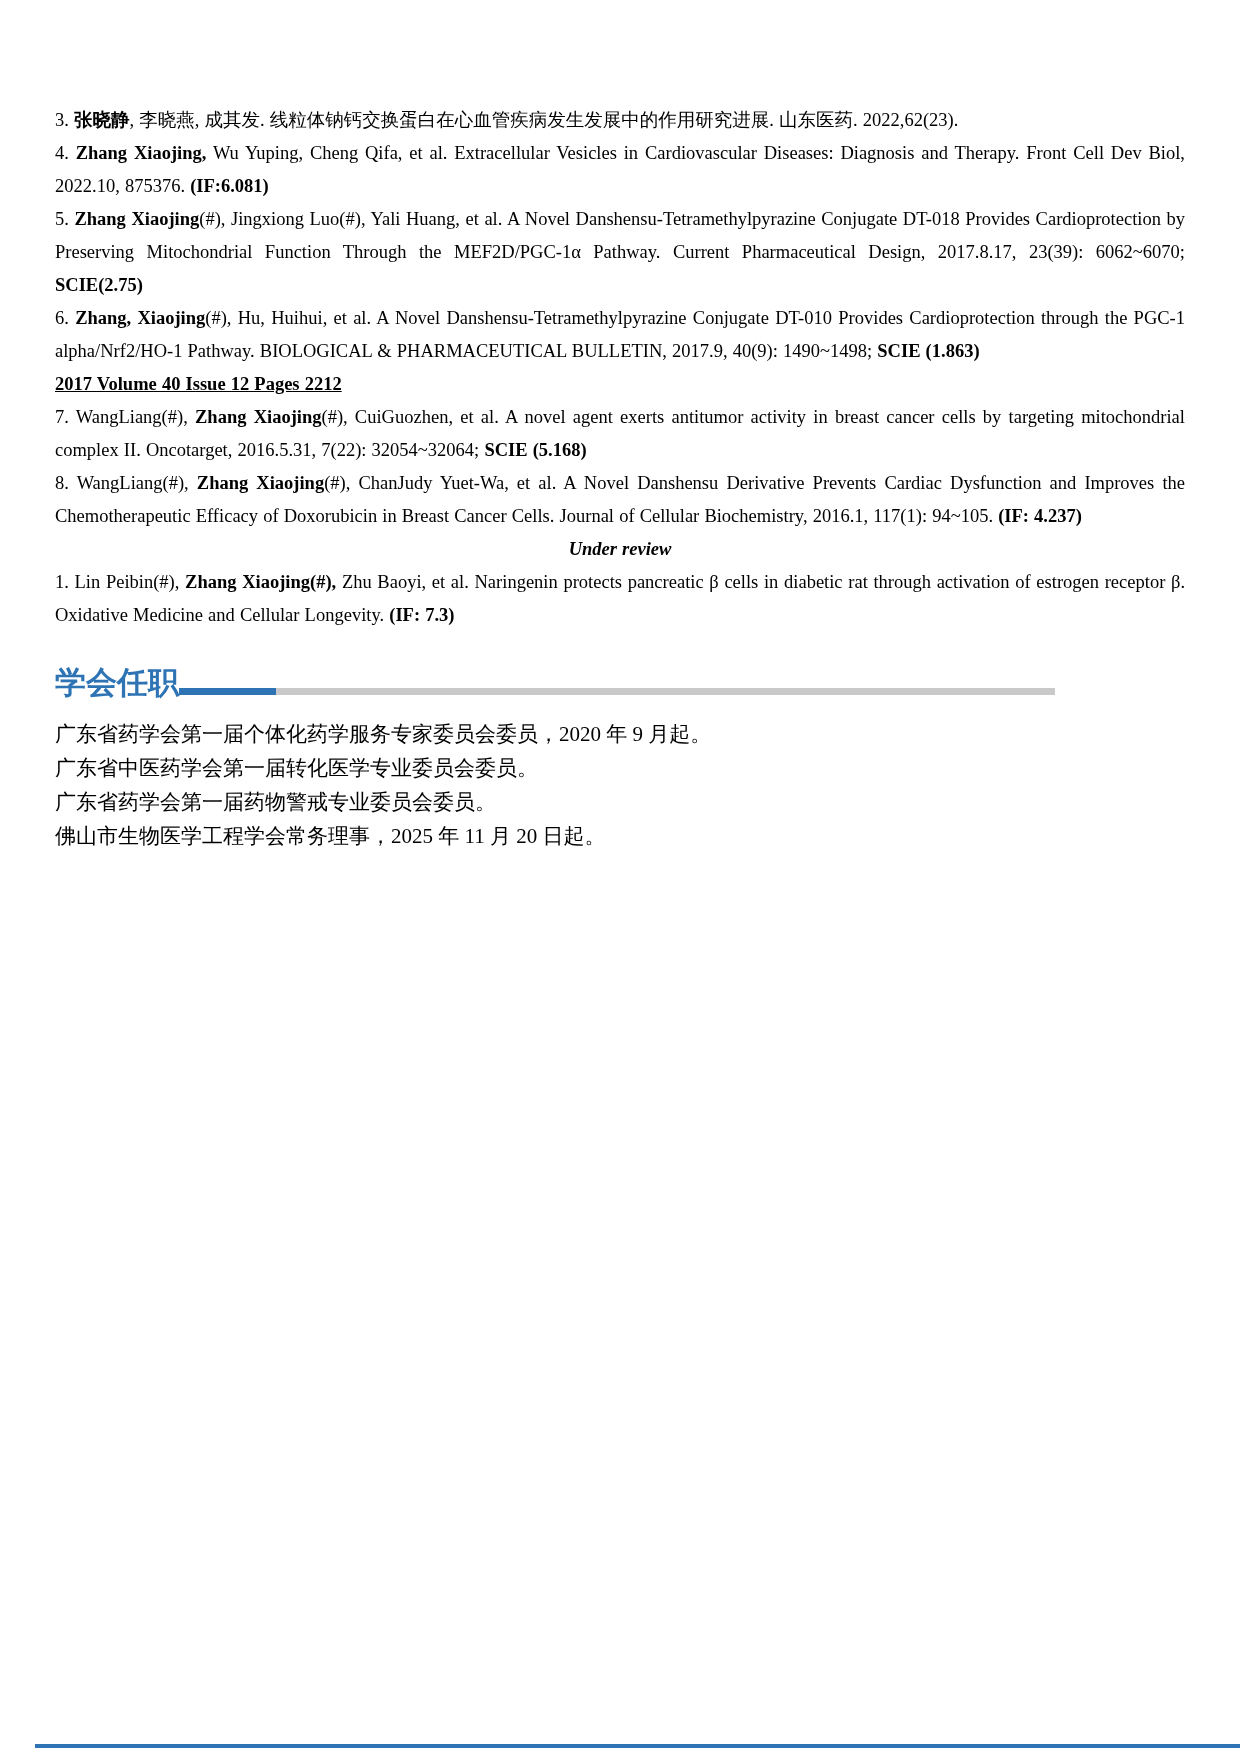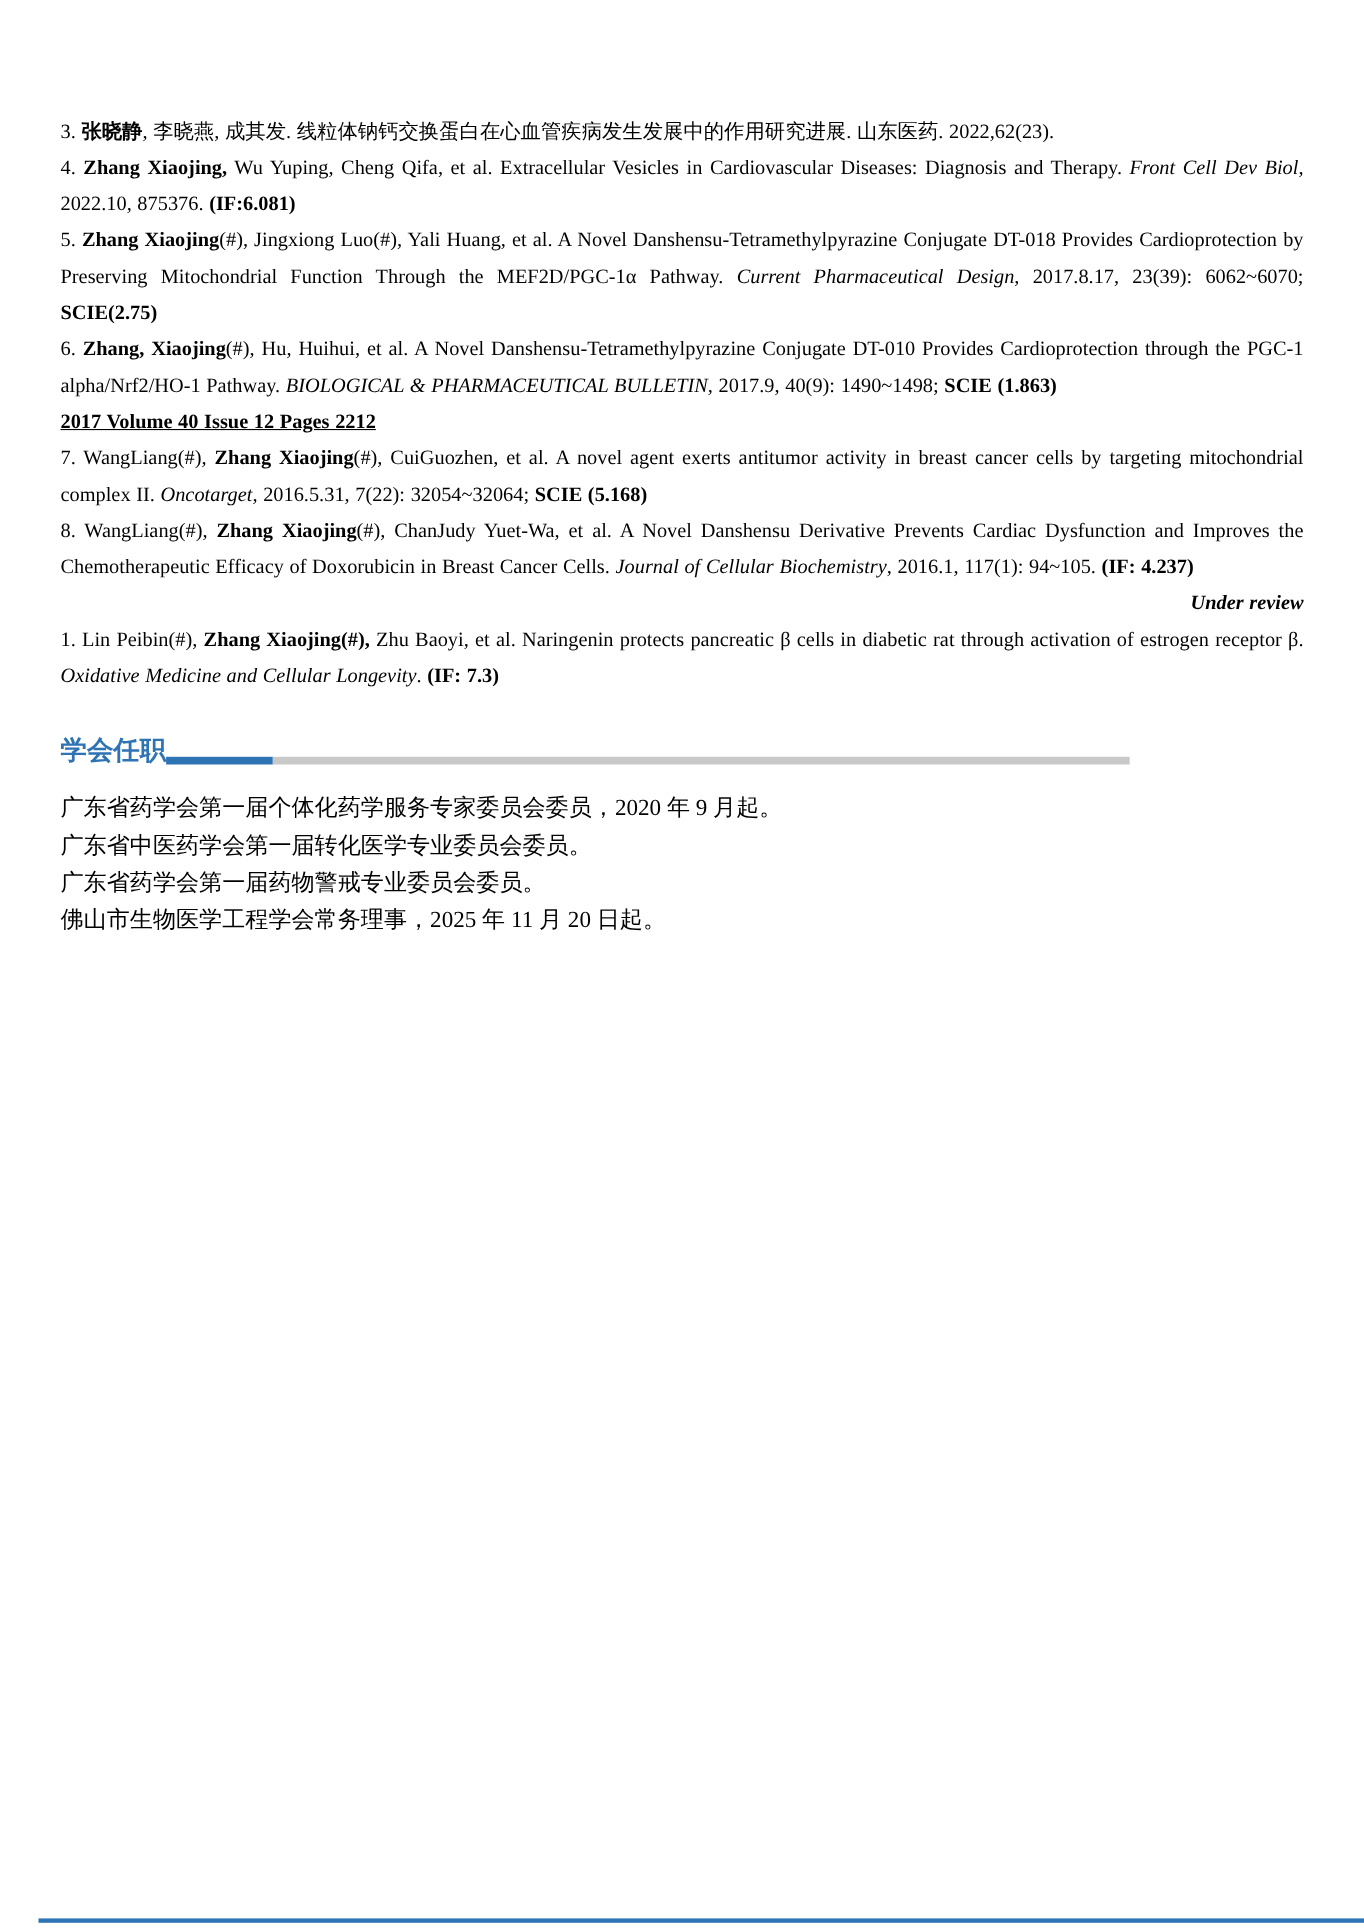--- a/index.html
+++ b/index.html
@@ -19,34 +19,34 @@
     left: 55px;
     width: 1130px;
   }
   .pub, .label {
     margin: 0;
     font-size: 18.5px;
     line-height: 33px;
     text-align: justify;
     word-spacing: 0.5px;
   }
-  .label { text-align: right; }
+  .label { text-align: center; }
   .seg-b  { font-weight: bold; }
-  .seg-i  { font-style: italic; }
+  .seg-i  { }
   .seg-bi { font-weight: bold; font-style: italic; }
   .seg-u  { text-decoration: underline; font-weight: bold; }
   .section-header {
     display: flex;
     align-items: flex-end;
     margin-top: 27px;
     height: 42px;
   }
   .section-title {
     font-family: "Liberation Sans", "DejaVu Sans", sans-serif;
-    font-size: 24px;
+    font-size: 31px;
     font-weight: bold;
     color: #2e74b5;
     line-height: 36px;
     white-space: nowrap;
   }
   .bar-blue {
     display: inline-block;
     width: 97px;
     height: 7px;
     background: #2e74b5;

